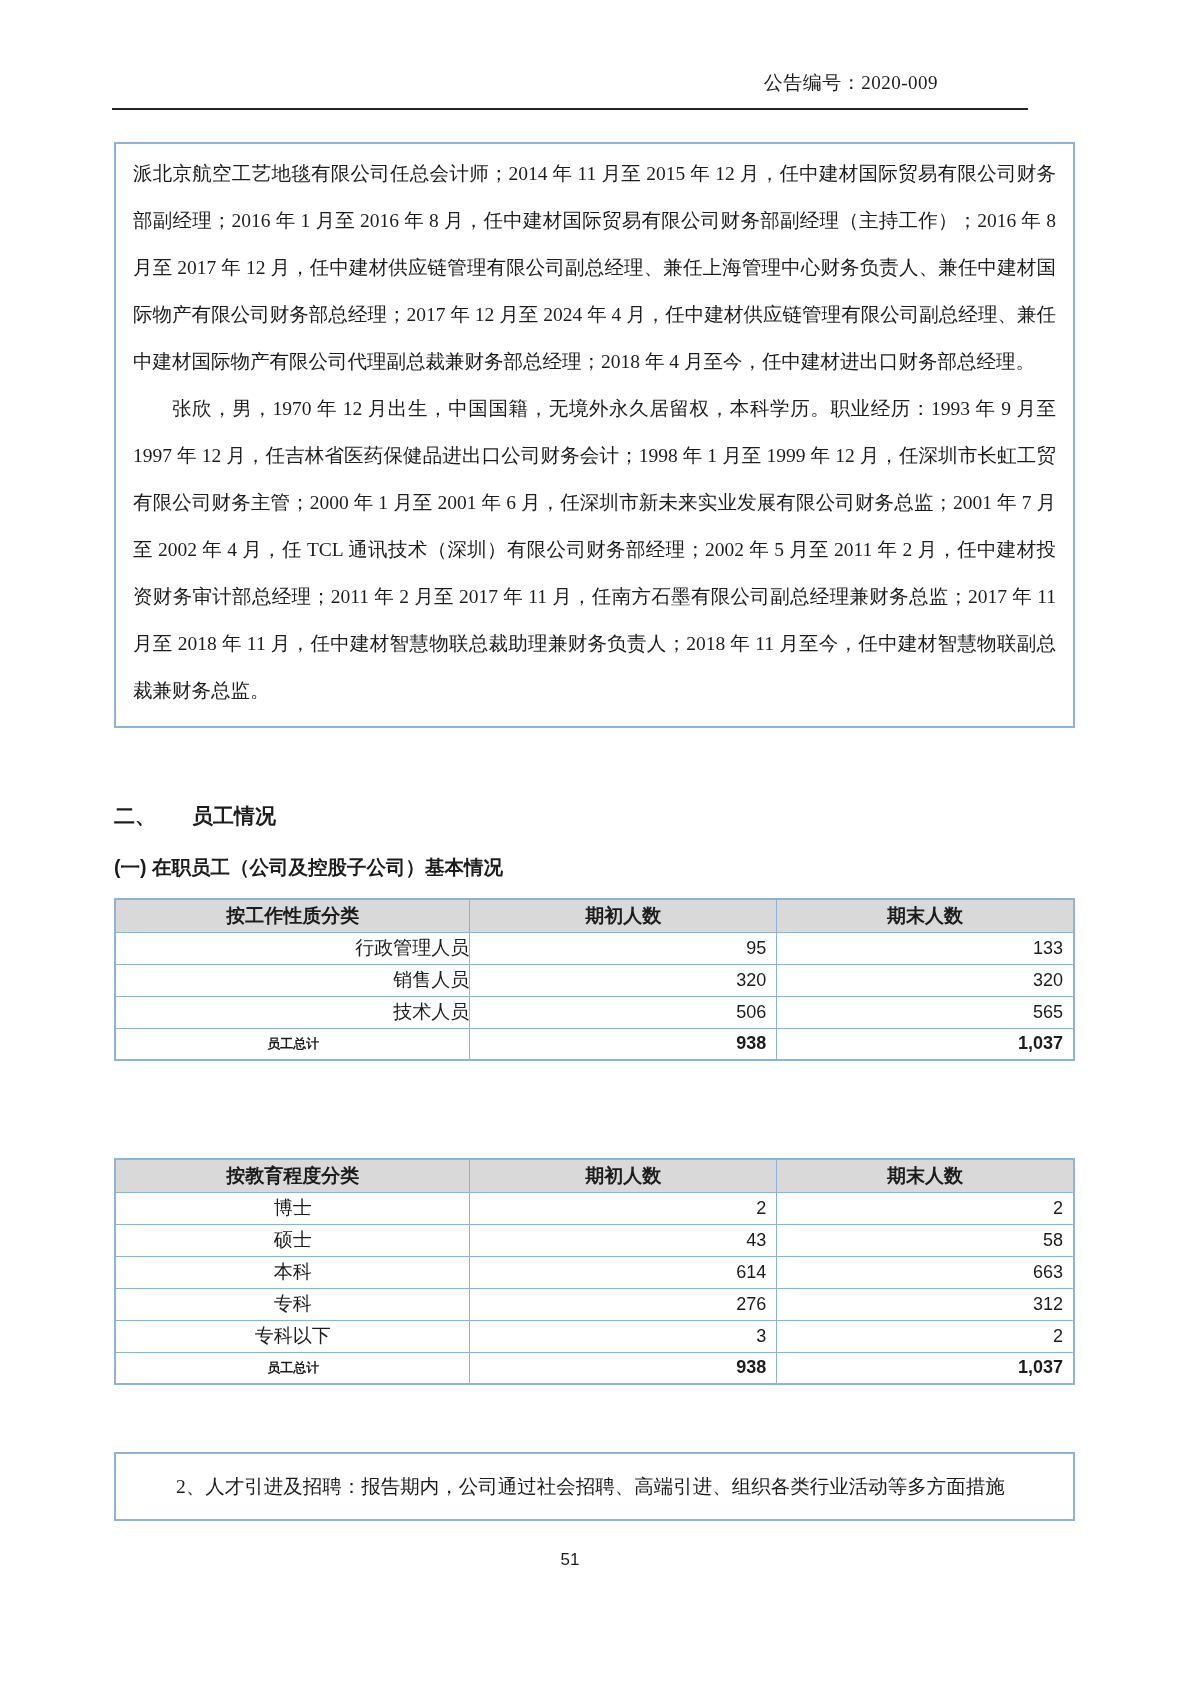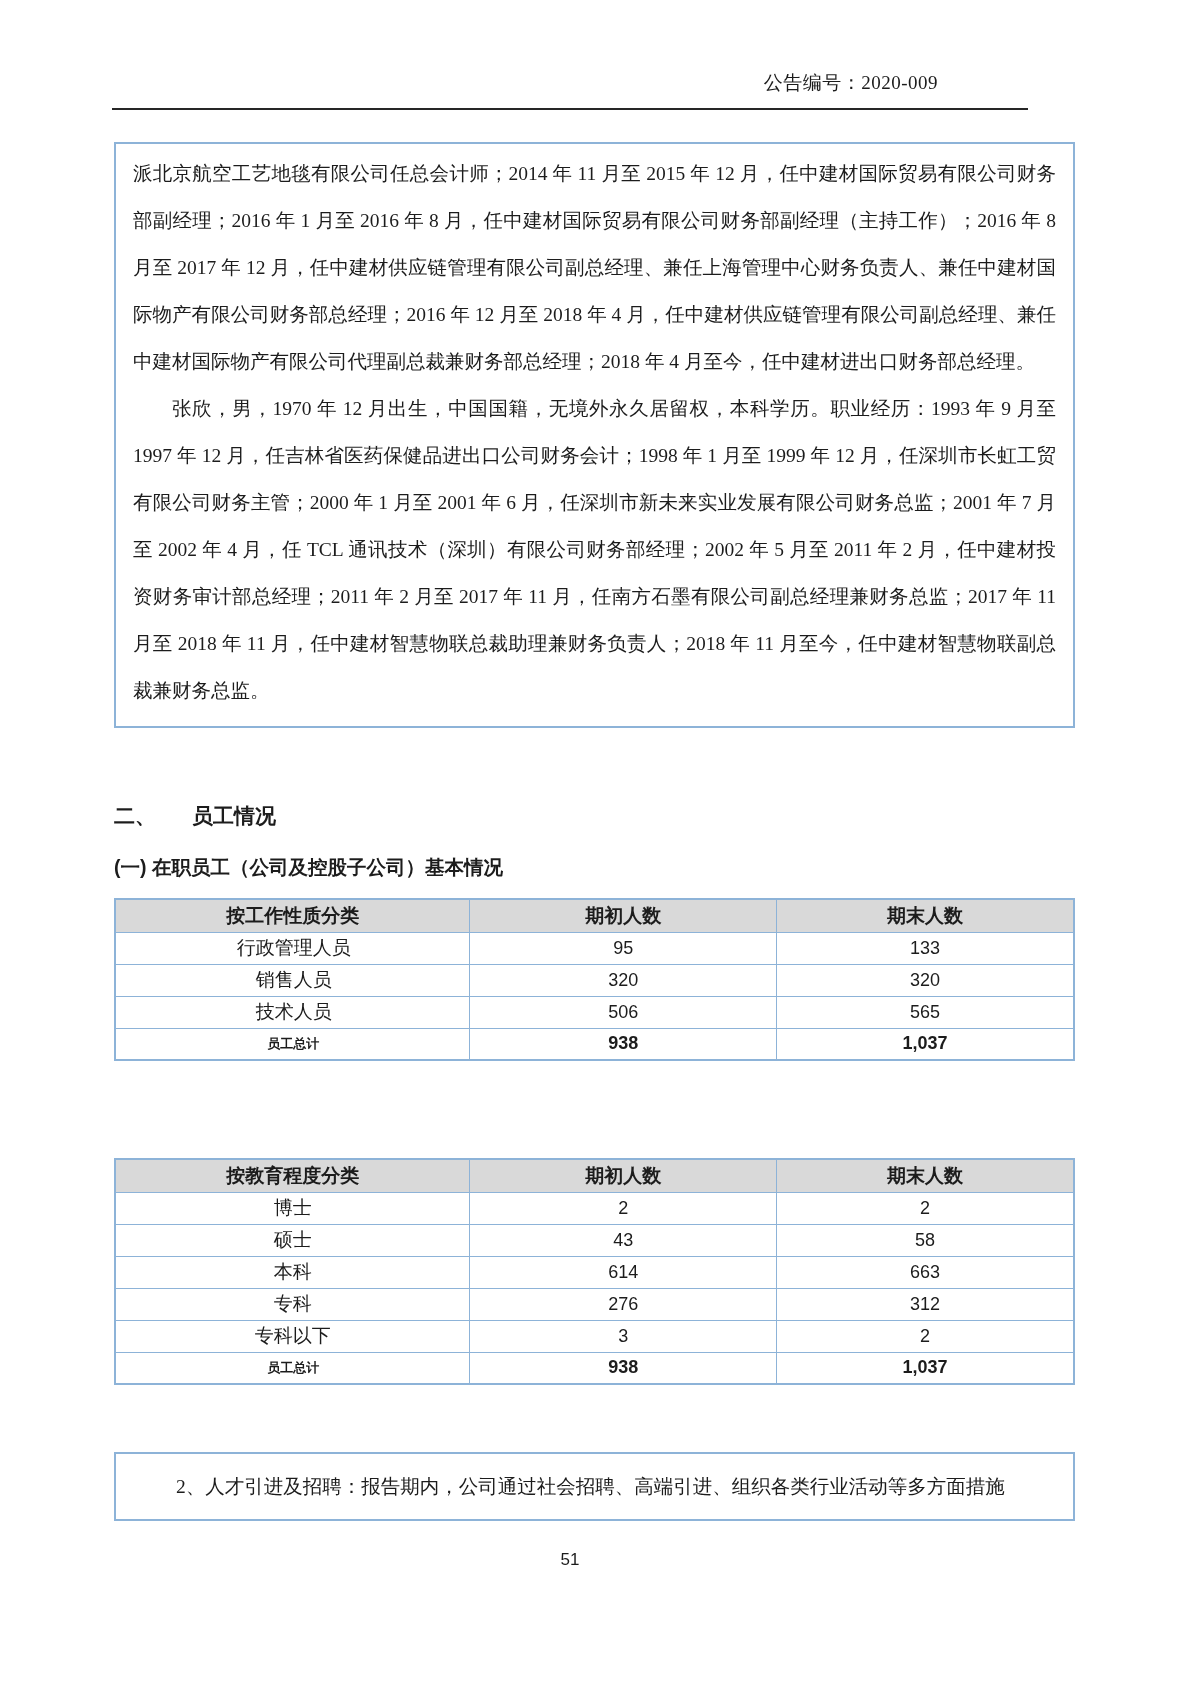--- a/index.html
+++ b/index.html
@@ -61,23 +61,23 @@
     overflow:hidden; white-space:nowrap;
   }
   table.stat th {
     background:var(--table-header-bg);
     font-weight:bold; font-size:19px; text-align:center;
     height:33px;
   }
   th.c0, td.c0 { width:37%; }
   th.c1, td.c1 { width:32%; }
   th.c2, td.c2 { width:31%; }
-  td.c0 { text-align:center; padding-left:2px; font-size:19px; }
+  td.c0 { text-align:right; padding-left:2px; font-size:19px; }
   td.c1, td.c2 {
-    text-align:center; 
+    text-align:right; padding-right:10px;
     font-family:"Liberation Sans","DejaVu Sans",sans-serif;
     font-size:18px;
   }
   .t2 td.c0 { text-align:center; padding-left:0; }
   tr.total td { font-weight:bold; }
   tr.total td.c0 { text-align:center; padding-left:1px; font-size:13px; }
   .policy-heading {
     position:absolute; top:1420px; left:114px;
     font-family:"Liberation Sans","DejaVu Sans",sans-serif;
     font-weight:bold; font-size:19.5px;
@@ -99,21 +99,21 @@
 </head>
 <body>
 
 <div class="page">
 
   <div class="header">
     <span>公告编号：2020-009</span>
   </div>
 
   <div class="bio-box">
-    <p>派北京航空工艺地毯有限公司任总会计师；2014 年 11 月至 2015 年 12 月，任中建材国际贸易有限公司财务部副经理；2016 年 1 月至 2016 年 8 月，任中建材国际贸易有限公司财务部副经理（主持工作）；2016 年 8 月至 2017 年 12 月，任中建材供应链管理有限公司副总经理、兼任上海管理中心财务负责人、兼任中建材国际物产有限公司财务部总经理；2016 年 12 月至 2018 年 4 月，任中建材供应链管理有限公司副总经理、兼任中建材国际物产有限公司代理副总裁兼财务部总经理；2018 年 4 月至今，任中建材进出口财务部总经理。</p>
+    <p>派北京航空工艺地毯有限公司任总会计师；2014 年 11 月至 2015 年 12 月，任中建材国际贸易有限公司财务部副经理；2016 年 1 月至 2016 年 8 月，任中建材国际贸易有限公司财务部副经理（主持工作）；2016 年 8 月至 2017 年 12 月，任中建材供应链管理有限公司副总经理、兼任上海管理中心财务负责人、兼任中建材国际物产有限公司财务部总经理；2017 年 12 月至 2024 年 4 月，任中建材供应链管理有限公司副总经理、兼任中建材国际物产有限公司代理副总裁兼财务部总经理；2018 年 4 月至今，任中建材进出口财务部总经理。</p>
     <p class="indented">张欣，男，1970 年 12 月出生，中国国籍，无境外永久居留权，本科学历。职业经历：1993 年 9 月至 1997 年 12 月，任吉林省医药保健品进出口公司财务会计；1998 年 1 月至 1999 年 12 月，任深圳市长虹工贸有限公司财务主管；2000 年 1 月至 2001 年 6 月，任深圳市新未来实业发展有限公司财务总监；2001 年 7 月至 2002 年 4 月，任 TCL 通讯技术（深圳）有限公司财务部经理；2002 年 5 月至 2011 年 2 月，任中建材投资财务审计部总经理；2011 年 2 月至 2017 年 11 月，任南方石墨有限公司副总经理兼财务总监；2017 年 11 月至 2018 年 11 月，任中建材智慧物联总裁助理兼财务负责人；2018 年 11 月至今，任中建材智慧物联副总裁兼财务总监。</p>
   </div>
 
   <div class="sec-heading">
     <span class="sec-num">二、</span><span>员工情况</span>
   </div>
 
   <div class="sub-heading">(一) 在职员工（公司及控股子公司）基本情况</div>
 
   <table class="stat t1">

